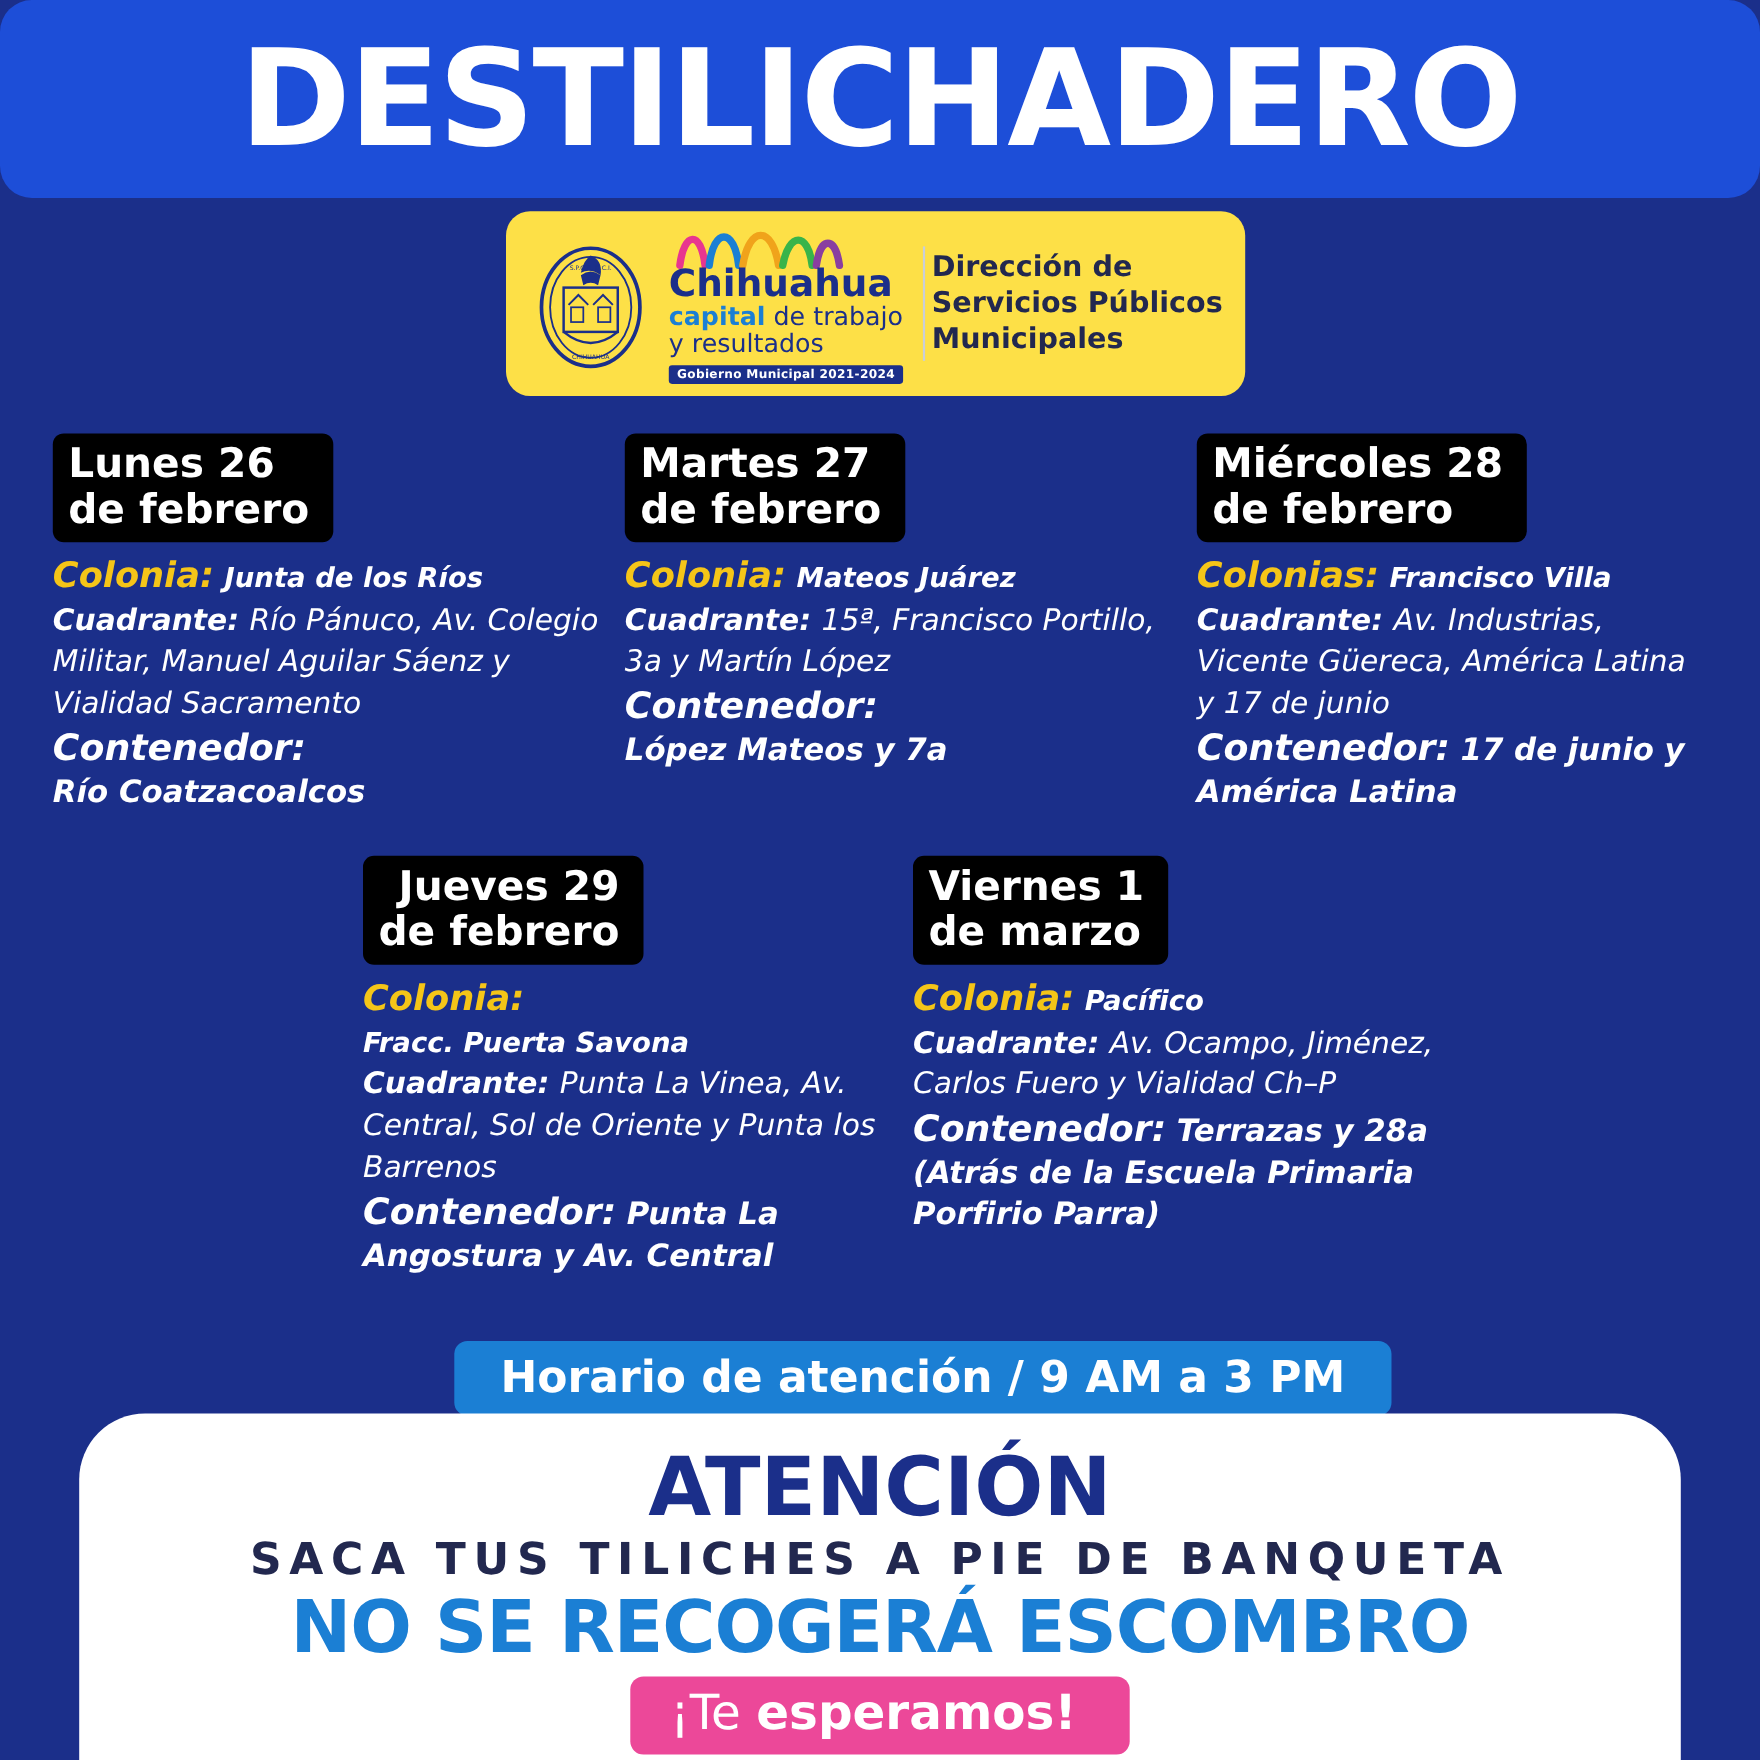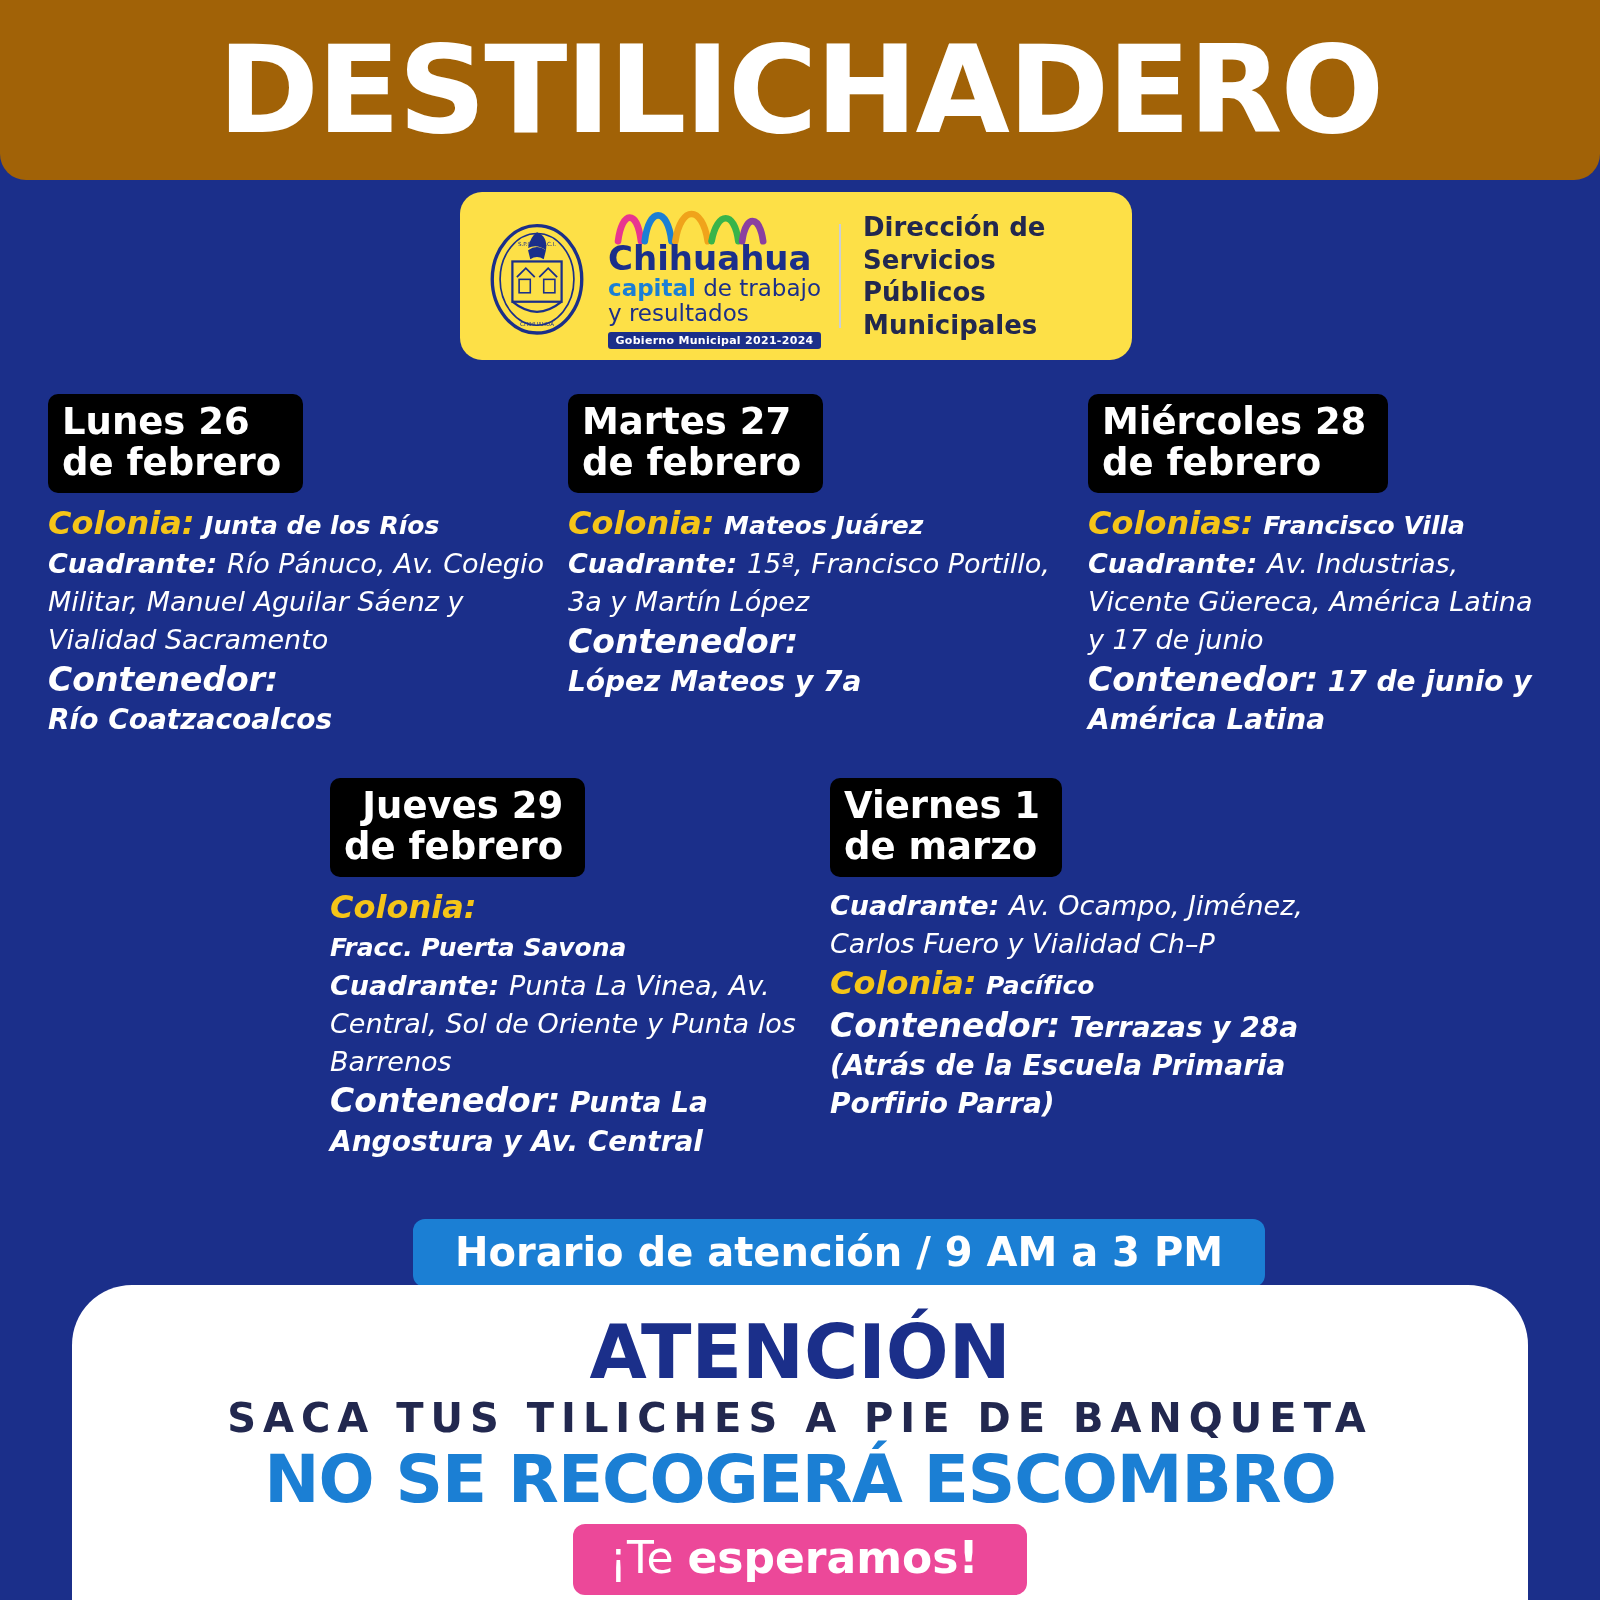--- a/index.html
+++ b/index.html
@@ -14,26 +14,27 @@
     overflow: hidden;
     position: relative;
   }
 
   
   .header-band {
     position: absolute;
     top: 0; left: 0;
     width: 1600px;
     height: 180px;
-    background: #a16207;
+    background: #1d4ed8;
     border-bottom-left-radius: 26px;
     border-bottom-right-radius: 26px;
     display: flex;
     align-items: center;
     justify-content: center;
+    border-radius: 29px;
   }
   .header-title {
     color: #ffffff;
     font-family: "DejaVu Sans", sans-serif;
     font-weight: bold;
     font-size: 122px;
     letter-spacing: -2px;
     line-height: 1;
     white-space: nowrap;
   }
@@ -93,21 +94,21 @@
     padding: 2px 4px;
     letter-spacing: 0.3px;
   }
   .divider-v {
     width: 2px;
     height: 104px;
     background: #c9ced8;
     flex: 0 0 auto;
   }
   .dept {
-    padding-left: 22px;
+    padding-left: 6px;
     font-family: "DejaVu Sans", sans-serif;
     font-weight: bold;
     font-size: 26px;
     color: #22284f;
     line-height: 1.25;
   }
 
   
   .grid-row {
     position: absolute;
@@ -361,27 +362,27 @@
     </div>
     <div class="line">
       <span class="lbl-cont">Contenedor:</span>
       <span class="val-cont">Punta La Angostura y Av. Central</span>
     </div>
   </div>
 
   <div class="day-col">
     <div class="day-badge">Viernes 1
 de marzo</div>
-    <div class="line">
-      <span class="lbl-white-bold">Cuadrante:</span>
-      <span class="val-italic">Av. Ocampo, Jiménez, Carlos Fuero y Vialidad Ch–P</span>
-    </div>
     <div class="line block">
       <span class="lbl-yellow">Colonia:</span>
       <span class="val-bold-italic">Pacífico</span>
+    </div>
+    <div class="line">
+      <span class="lbl-white-bold">Cuadrante:</span>
+      <span class="val-italic">Av. Ocampo, Jiménez, Carlos Fuero y Vialidad Ch–P</span>
     </div>
     <div class="line">
       <span class="lbl-cont">Contenedor:</span>
       <span class="val-cont">Terrazas y 28a (Atrás de la Escuela Primaria Porfirio Parra)</span>
     </div>
   </div>
 
 </div>
 
 <div class="horario">Horario de atención / 9 AM a 3 PM</div>

